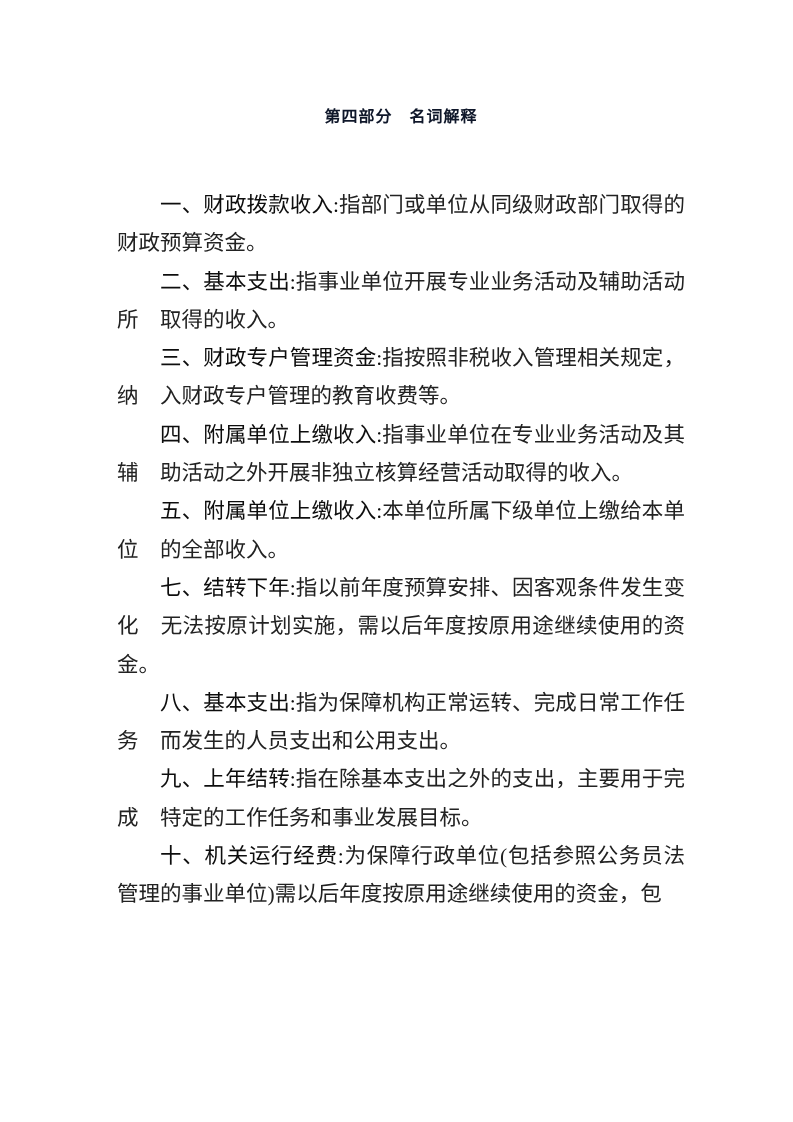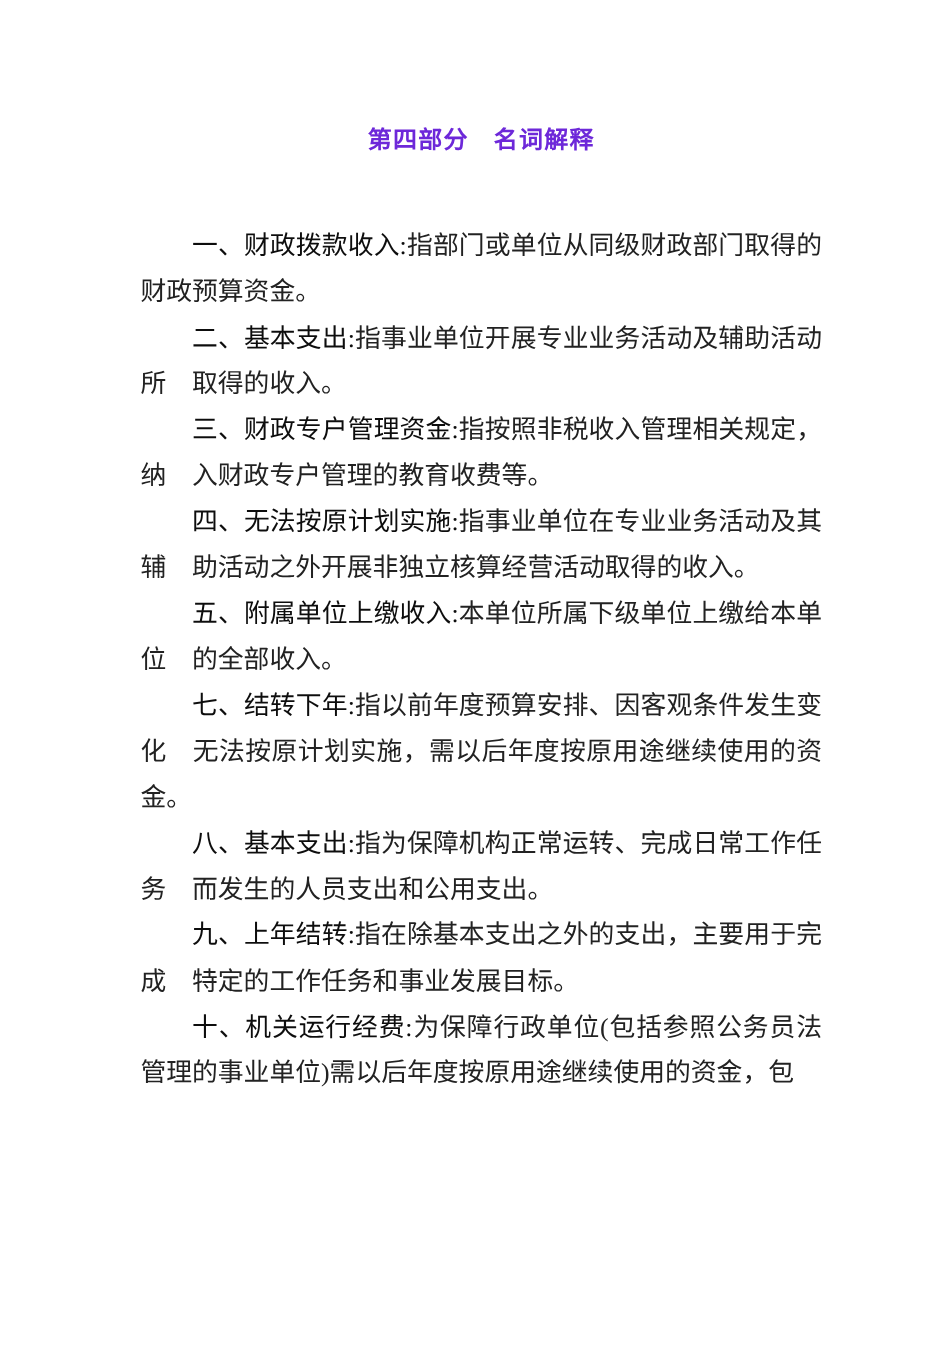--- a/index.html
+++ b/index.html
@@ -16,26 +16,26 @@
     box-sizing: border-box;
     padding: 100px 108px 0 117px;
     overflow: hidden;
     color: #1f1f1f;
     font-family: "Liberation Serif", "DejaVu Serif", serif;
   }
   .doc-title {
     margin: 0;
     width: 568px;
     text-align: center;
-    font-size: 20px;
+    font-size: 16px;
     line-height: 34px;
     font-weight: bold;
     letter-spacing: 1px;
     word-spacing: 0.55em;
-    color: #6d28d9;
+    color: #0f172a;
   }
   .doc-body {
     margin-top: 52px;
     width: 568px;
     font-size: 21.5px;
     line-height: 38.3px;
     text-align: justify;
   }
   .definition-para {
     margin: 0;
@@ -59,21 +59,21 @@
   <h1 class="doc-title">第四部分　名词解释</h1>
 
   <div class="doc-body">
 
     <p class="definition-para"><span class="term">一、财政拨款收入:</span><span class="definition">指部门或单位从同级财政部门取得的　财政预算资金。</span></p>
 
     <p class="definition-para"><span class="term">二、基本支出:</span><span class="definition">指事业单位开展专业业务活动及辅助活动所　取得的收入。</span></p>
 
     <p class="definition-para"><span class="term">三、财政专户管理资金:</span><span class="definition">指按照非税收入管理相关规定，纳　入财政专户管理的教育收费等。</span></p>
 
-    <p class="definition-para"><span class="term">四、无法按原计划实施:</span><span class="definition">指事业单位在专业业务活动及其辅　助活动之外开展非独立核算经营活动取得的收入。</span></p>
+    <p class="definition-para"><span class="term">四、附属单位上缴收入:</span><span class="definition">指事业单位在专业业务活动及其辅　助活动之外开展非独立核算经营活动取得的收入。</span></p>
 
     <p class="definition-para"><span class="term">五、附属单位上缴收入:</span><span class="definition">本单位所属下级单位上缴给本单位　的全部收入。</span></p>
 
 
     <p class="definition-para"><span class="term">七、结转下年:</span><span class="definition">指以前年度预算安排、因客观条件发生变化　无法按原计划实施，需以后年度按原用途继续使用的资金。</span></p>
 
     <p class="definition-para"><span class="term">八、基本支出:</span><span class="definition">指为保障机构正常运转、完成日常工作任务　而发生的人员支出和公用支出。</span></p>
 
     <p class="definition-para"><span class="term">九、上年结转:</span><span class="definition">指在除基本支出之外的支出，主要用于完成　特定的工作任务和事业发展目标。</span></p>
 

